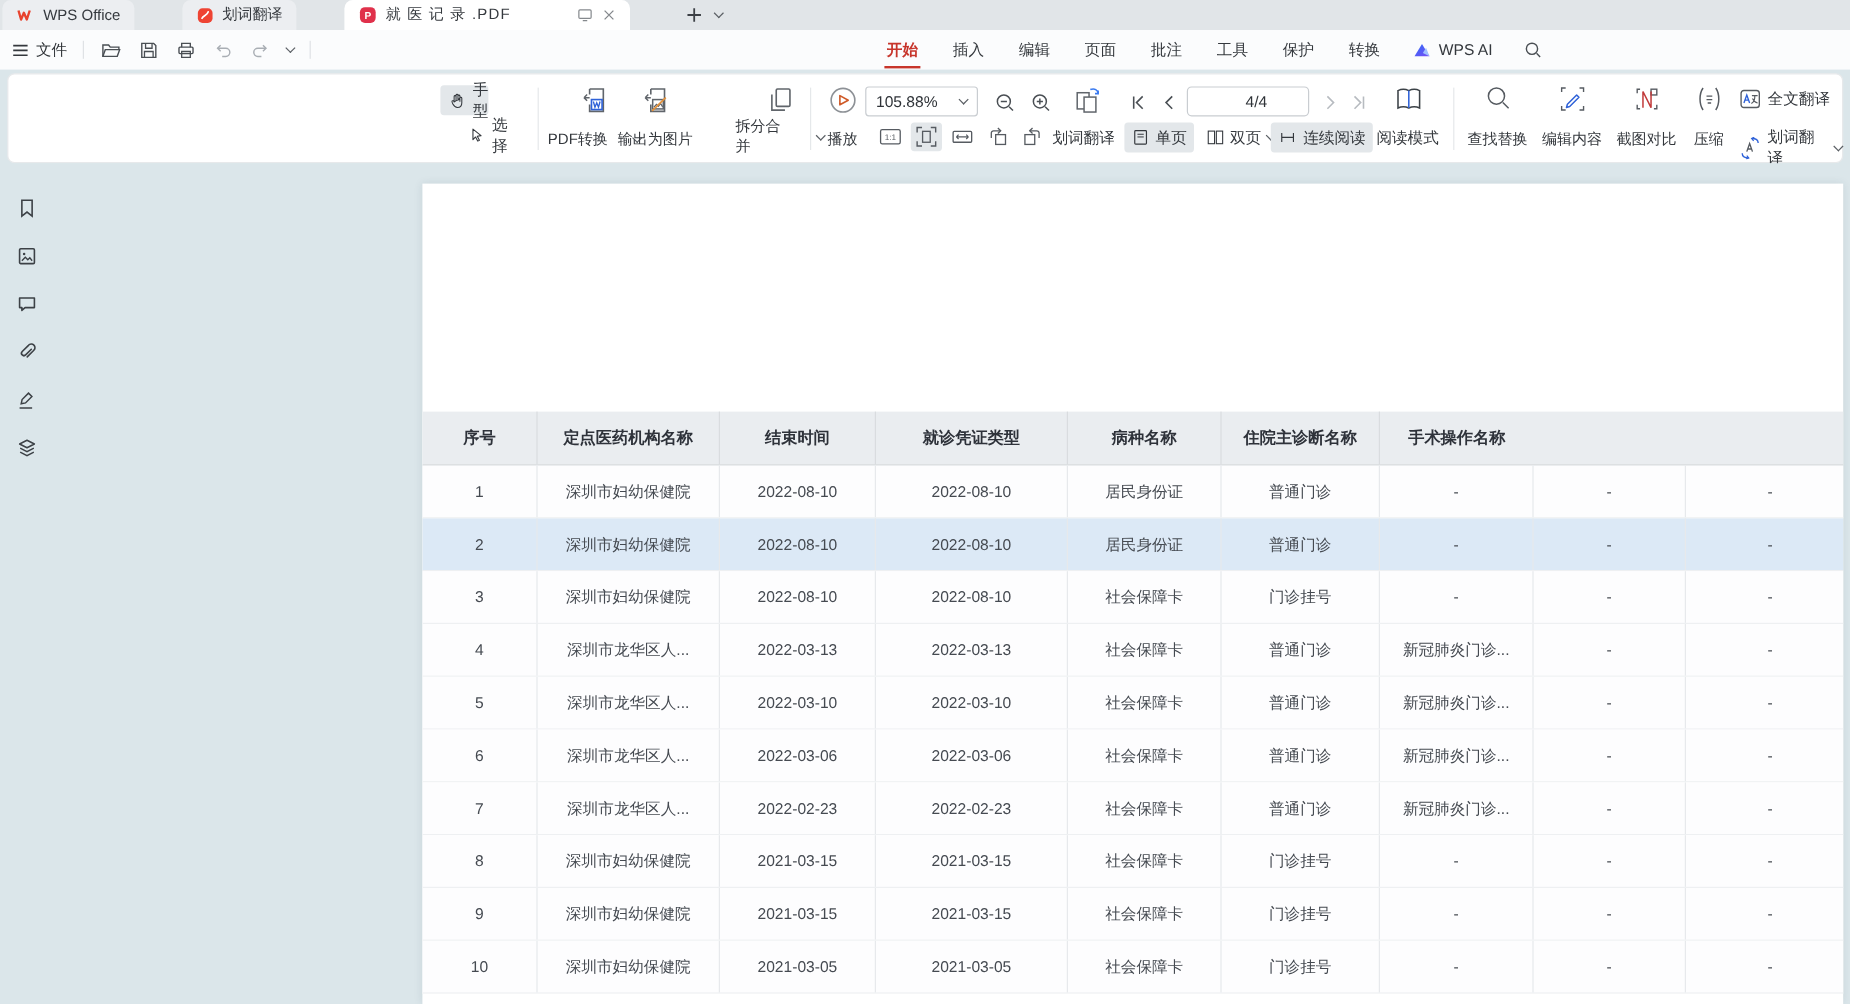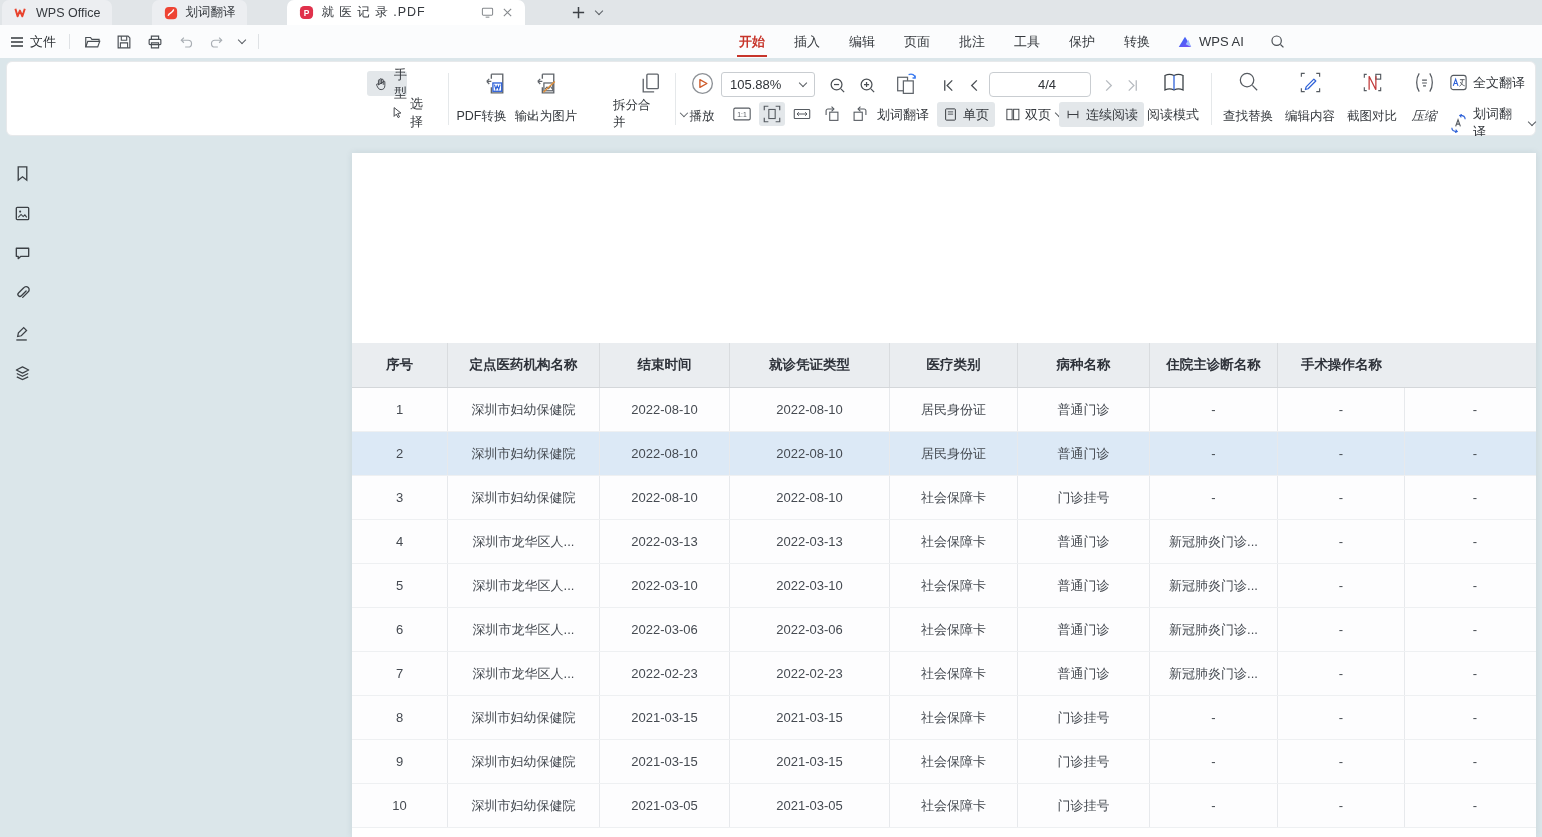--- a/index.html
+++ b/index.html
@@ -418,21 +418,21 @@
   <div class="bigbtn" style="left:1336px;width:58px;">
     <span>
         <svg width="25" height="25" viewBox="0 0 26 26">
           <path d="M7 4.5H4.5V8M4.5 18v3.5H7M21.5 18v3.5H19" fill="none" stroke="#565b61" stroke-width="1.2"></path>
           <rect x="16.5" y="4.5" width="5" height="5" fill="none" stroke="#565b61" stroke-width="1.2"></rect>
           <path d="M9.5 20.5v-14l7 14v-14" fill="none" stroke="#c13a3a" stroke-width="1.3"></path>
         </svg>
       </span>
     <span>截图对比</span>
   </div>
-  <div class="bigbtn" style="left:1398px;width:38px;font-style:italic;">
+  <div class="bigbtn" style="left:1398px;width:38px;">
     <span>
         <svg width="25" height="25" viewBox="0 0 26 26">
           <path d="M7.5 3.5c-3.5 5-3.5 14 0 19M18.5 3.5c3.5 5 3.5 14 0 19" fill="none" stroke="#565b61" stroke-width="1.3"></path>
           <path d="M10.5 10.5h5M10.5 13.5h5M11.5 16.5h3" stroke="#565b61" stroke-width="1.2"></path>
         </svg>
       </span>
     <span>压缩</span>
   </div>
 
   <div class="inline2" style="left:1442px;top:11px;">
@@ -497,21 +497,20 @@
   </div>
 
   <div class="docarea">
     <div class="page">
       <div class="rtable">
         <div class="thead">
             <div class="th">序号</div>
             <div class="th">定点医药机构名称</div>
             <div class="th">结束时间</div>
             <div class="th">就诊凭证类型</div>
-            <div class="th">医疗类别</div>
             <div class="th">病种名称</div>
             <div class="th">住院主诊断名称</div>
             <div class="th">手术操作名称</div>
           </div>
         <div>
             <div class="tr">
               <div class="td">1</div>
               <div class="td">深圳市妇幼保健院</div>
               <div class="td">2022-08-10</div>
               <div class="td">2022-08-10</div>

